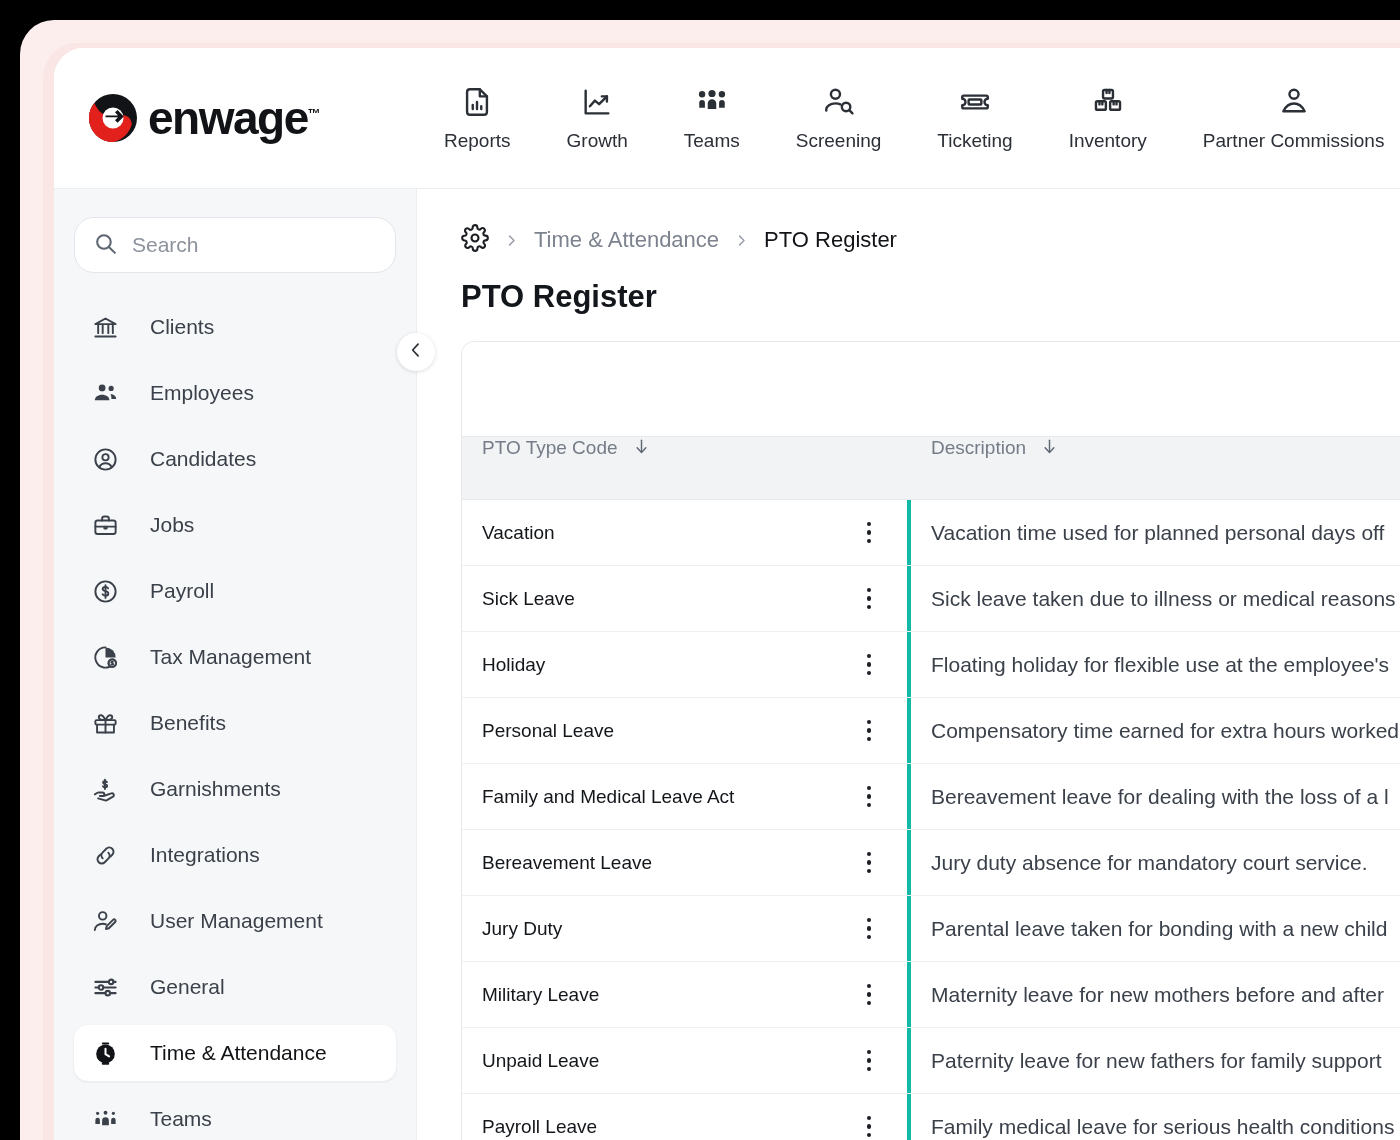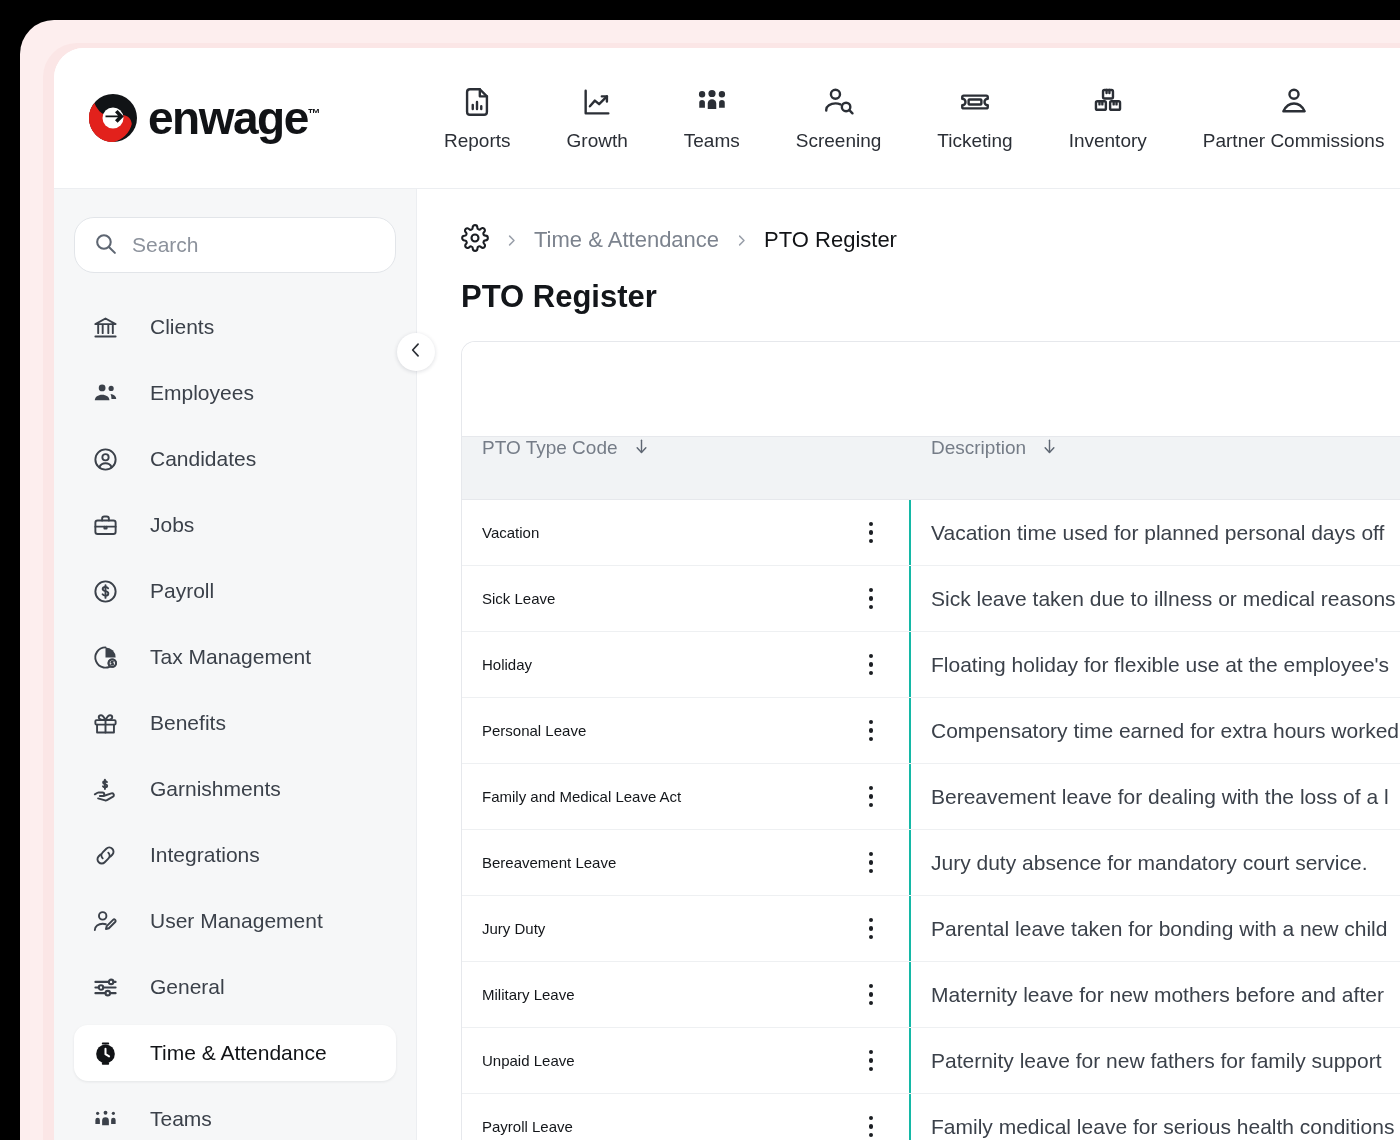--- a/index.html
+++ b/index.html
@@ -126,22 +126,22 @@
     display:flex; align-items:flex-start; gap:14px;
     font-size:19px; color:#757c87; padding-left:20px;
   }
   .th.col-code { width:449px; flex:0 0 449px; }
   .th.col-desc { flex:1; }
   .trow { display:flex; height:66px; border-bottom:1px solid #eef0f2; }
   .td-code {
     width:449px; flex:0 0 449px;
     display:flex; align-items:center; justify-content:space-between;
     padding:0 28px 0 20px;
-    border-right:2px solid #14b8a6;
-    font-size:15px; color:#13161a; white-space:nowrap;
+    border-right:4px solid #14b8a6;
+    font-size:19px; color:#13161a; white-space:nowrap;
   }
   .td-desc {
     flex:1; display:flex; align-items:center; padding-left:20px;
     font-size:21px; color:#3b414a; white-space:nowrap; overflow:hidden;
   }
   .kebab { display:flex; flex-direction:column; gap:4px; cursor:pointer; padding:6px 8px; }
   .kebab i { width:4.5px; height:4.5px; border-radius:50%; background:#1b1e23; display:block; }
 </style>
 </head>
 <body>

